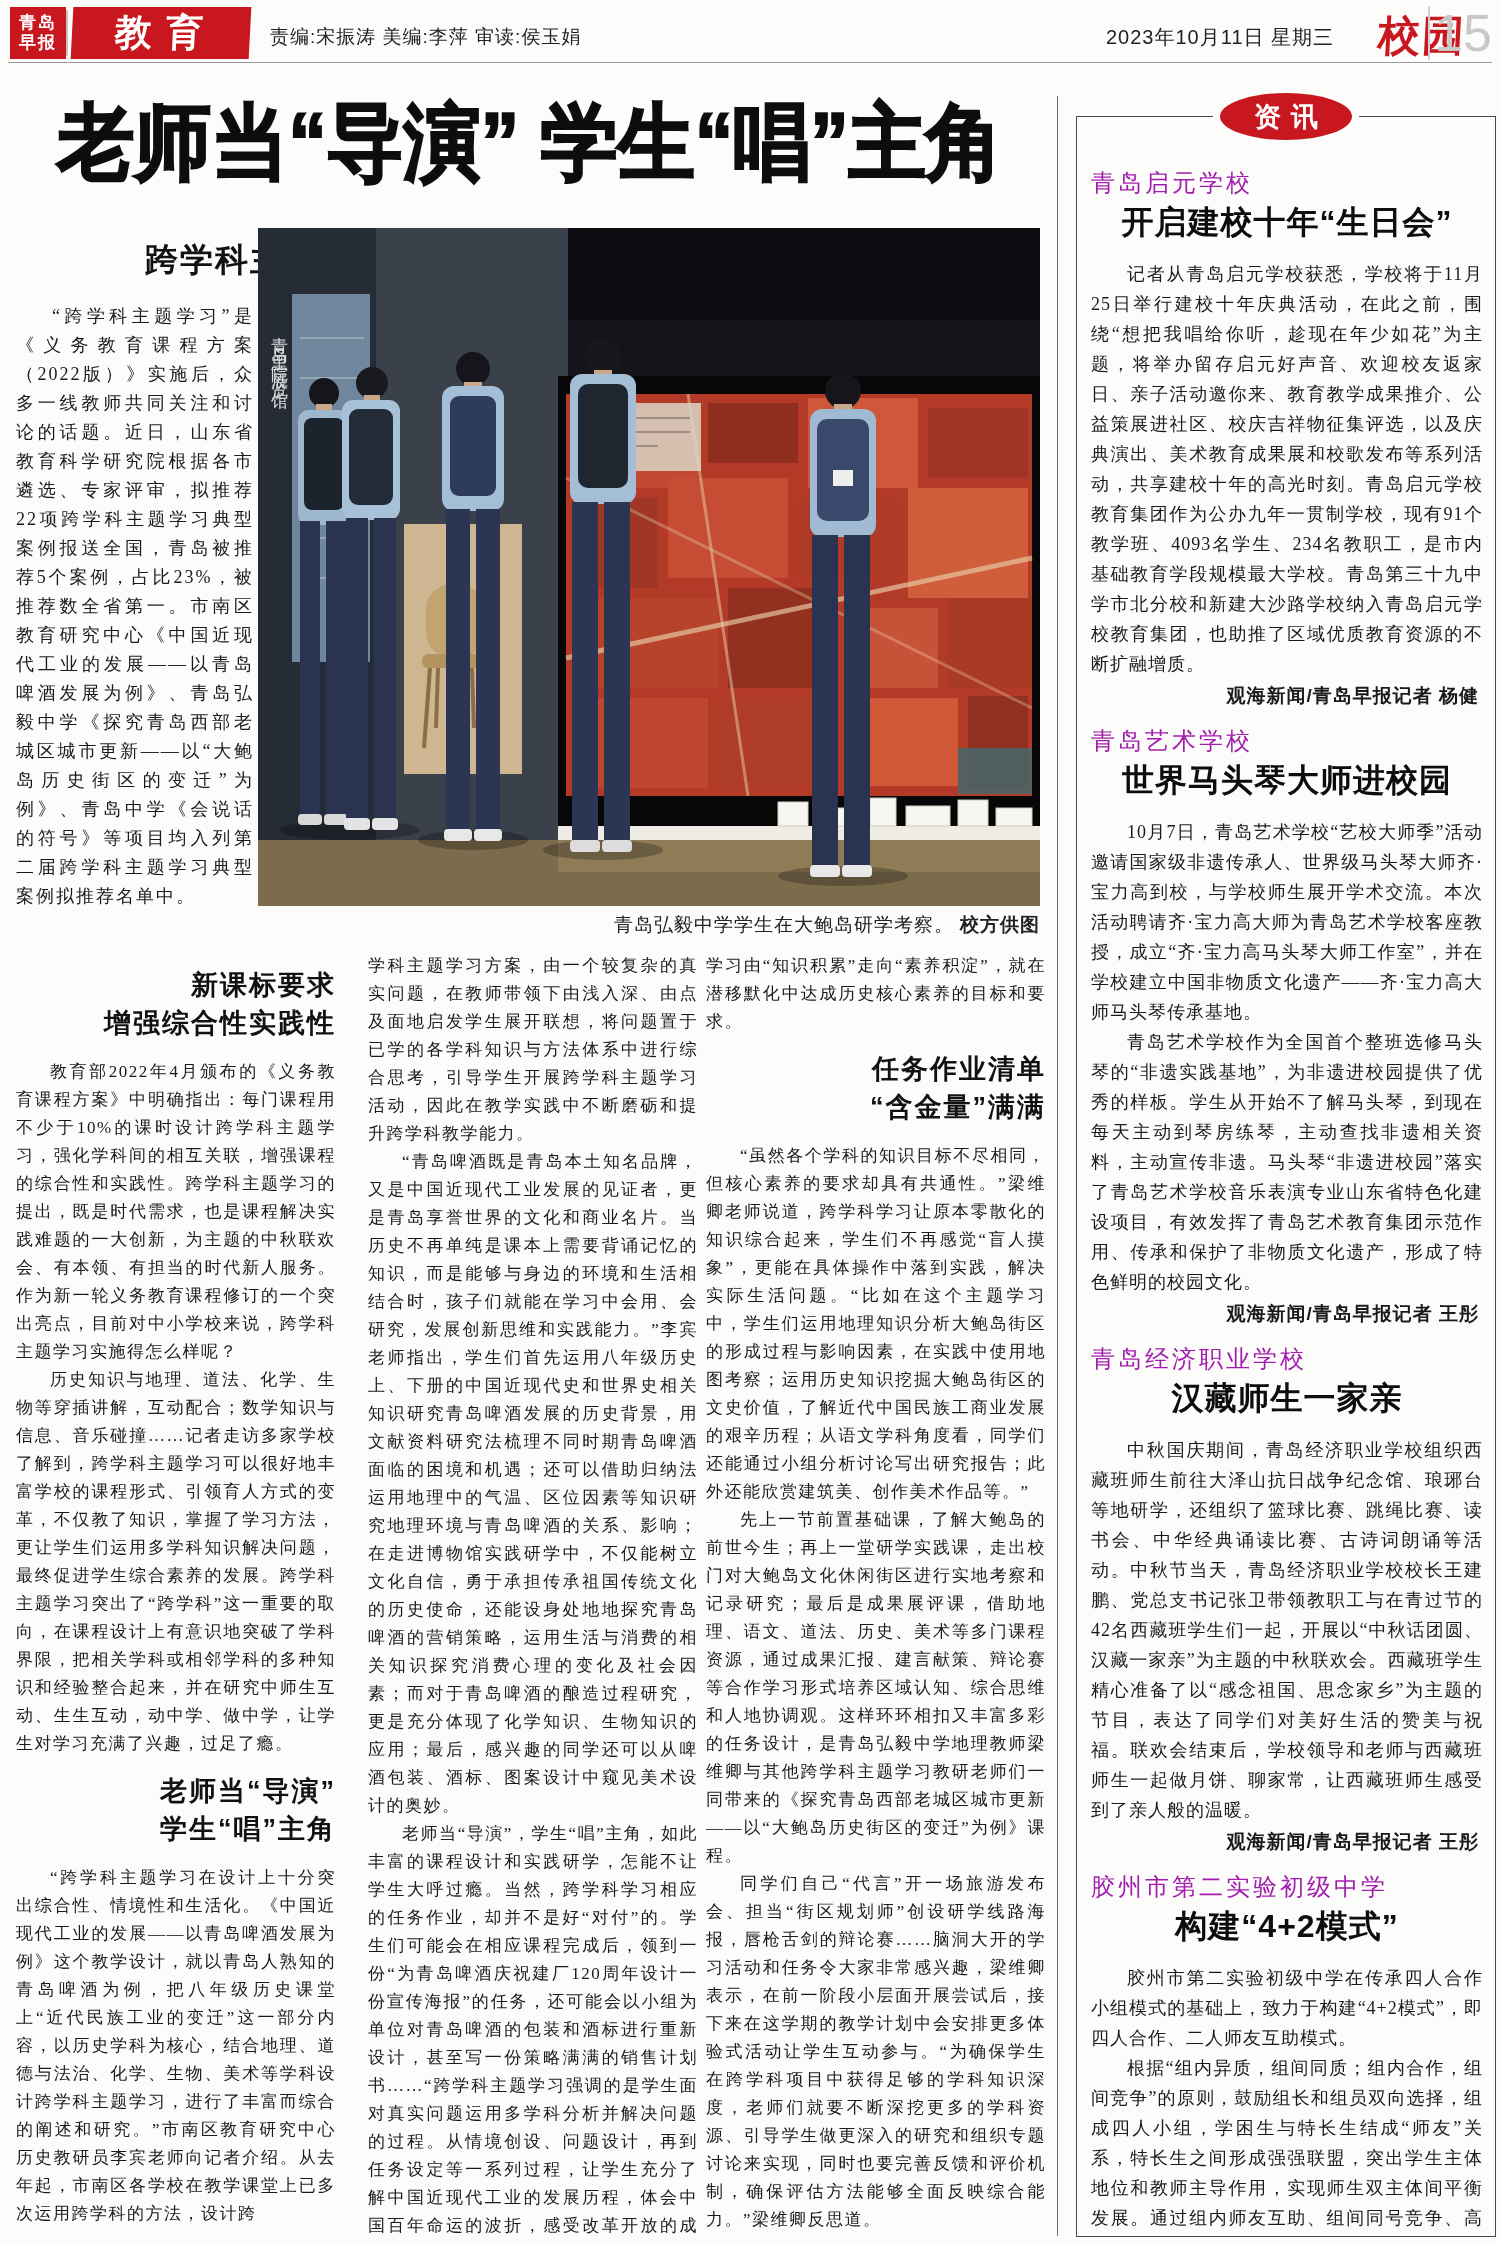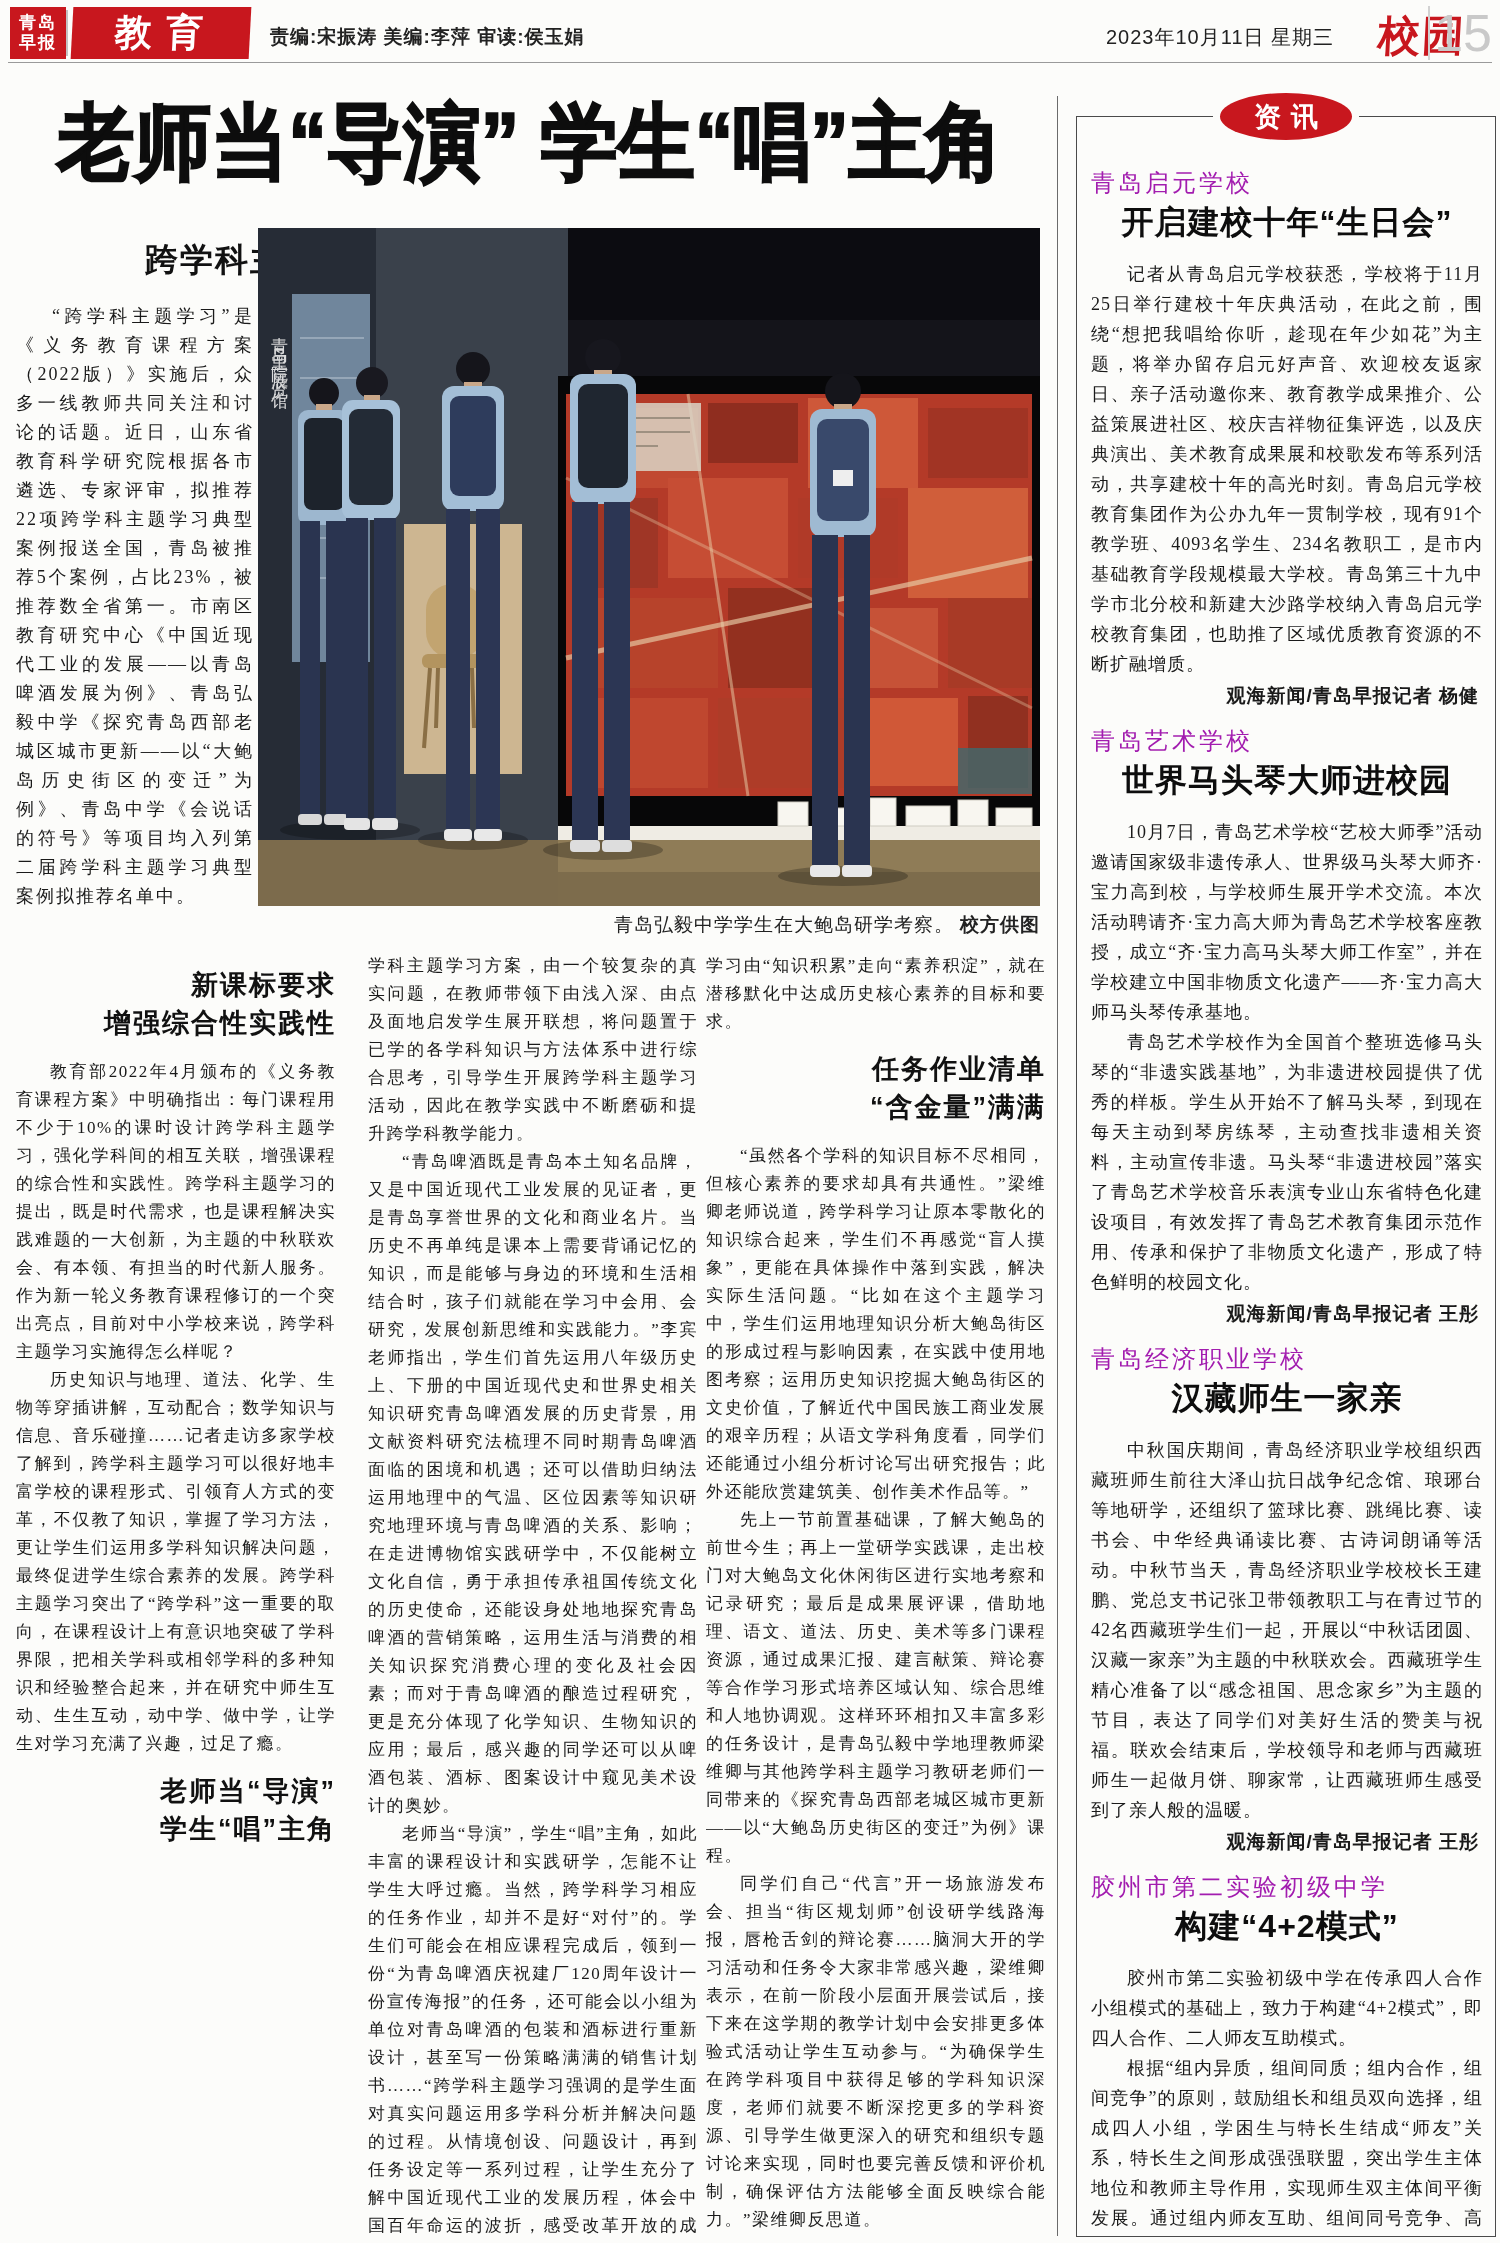--- a/index.html
+++ b/index.html
@@ -3,21 +3,21 @@
 <meta charset="utf-8">
 <style>
   html,body{margin:0;padding:0;background:#e8e8e4;}
   .page{position:relative;width:1500px;height:2243px;background:#fcfcfa;margin:0 auto;overflow:hidden;font-family:"Liberation Serif",serif;color:#1a1a1a;}
   
   .hdr{position:absolute;top:6px;left:8px;right:8px;height:54px;}
   .hdr-rule{position:absolute;top:62px;left:8px;right:8px;height:1px;background:#9a9a9a;}
   .masthead-logo{position:absolute;left:2px;top:1px;width:56px;height:52px;background:#c8171e;color:#fff;display:flex;flex-direction:column;align-items:center;justify-content:center;font-family:"Liberation Sans",sans-serif;font-weight:bold;font-size:17px;line-height:1.15;letter-spacing:2px;}
   .logo-sep{position:absolute;left:58px;top:4px;width:2px;height:46px;background:#c3c3c3;}
   .section-box{position:absolute;left:64px;top:1px;width:178px;height:52px;background:#c8171e;color:#fff;display:flex;align-items:center;justify-content:center;font-family:"Liberation Sans",sans-serif;font-weight:bold;font-size:37px;letter-spacing:14px;padding-left:10px;box-sizing:border-box;transform:skewX(-3deg);}
-  .editors{position:absolute;left:262px;top:18px;font-family:"Liberation Sans",sans-serif;font-size:19px;font-weight:bold;color:#222;letter-spacing:1px;}
+  .editors{position:absolute;left:262px;top:18px;font-family:"Liberation Sans",sans-serif;font-size:19px;font-weight:normal;color:#222;letter-spacing:1px;}
   .hdr-date{position:absolute;left:1098px;top:18px;font-family:"Liberation Sans",sans-serif;font-size:20px;color:#222;letter-spacing:1px;}
   .edition{position:absolute;left:1370px;top:2px;font-family:"Liberation Sans",sans-serif;font-weight:bold;font-size:42px;color:#c8171e;letter-spacing:2px;transform:skewX(-3deg);}
   .pagenum{position:absolute;right:0;top:0;font-family:"Liberation Sans",sans-serif;font-size:52px;color:#c9c9c9;border-left:2px solid #d2d2d2;padding-left:4px;line-height:54px;}
   
   .headline{position:absolute;left:12px;top:88px;width:1036px;text-align:center;font-family:"Liberation Sans",sans-serif;font-weight:900;font-size:77px;color:#0d0d0d;letter-spacing:0px;-webkit-text-stroke:2px #0d0d0d;transform:scaleY(1.08);transform-origin:top;white-space:nowrap;}
   .subheadline{position:absolute;left:12px;top:238px;width:1036px;text-align:center;font-family:"Liberation Sans",sans-serif;font-weight:bold;font-size:33px;color:#111;letter-spacing:2px;}
   .v-rule{position:absolute;left:1057px;top:96px;width:1px;height:2140px;background:#6b6b6b;}
   
   .intro-col{position:absolute;left:16px;top:302px;width:238px;height:636px;overflow:hidden;font-size:18px;line-height:29px;letter-spacing:2px;text-align:justify;}
   .intro-col p{margin:0;text-indent:2em;}
@@ -200,20 +200,21 @@
       <div class="sec-head">
         <span class="l">新课标要求</span>
         <span class="l">增强综合性实践性</span>
       </div>
       <p>教育部2022年4月颁布的《义务教育课程方案》中明确指出：每门课程用不少于10%的课时设计跨学科主题学习，强化学科间的相互关联，增强课程的综合性和实践性。跨学科主题学习的提出，既是时代需求，也是课程解决实践难题的一大创新，为主题的中秋联欢会、有本领、有担当的时代新人服务。作为新一轮义务教育课程修订的一个突出亮点，目前对中小学校来说，跨学科主题学习实施得怎么样呢？</p>
       <p>历史知识与地理、道法、化学、生物等穿插讲解，互动配合；数学知识与信息、音乐碰撞……记者走访多家学校了解到，跨学科主题学习可以很好地丰富学校的课程形式、引领育人方式的变革，不仅教了知识，掌握了学习方法，更让学生们运用多学科知识解决问题，最终促进学生综合素养的发展。跨学科主题学习突出了“跨学科”这一重要的取向，在课程设计上有意识地突破了学科界限，把相关学科或相邻学科的多种知识和经验整合起来，并在研究中师生互动、生生互动，动中学、做中学，让学生对学习充满了兴趣，过足了瘾。</p>
       <div class="sec-head">
         <span class="l">老师当“导演”</span>
         <span class="l">学生“唱”主角</span>
       </div>
+      <p>“跨学科主题学习在设计上十分突出综合性、情境性和生活化。《中国近现代工业的发展——以青岛啤酒发展为例》这个教学设计，就以青岛人熟知的青岛啤酒为例，把八年级历史课堂上“近代民族工业的变迁”这一部分内容，以历史学科为核心，结合地理、道德与法治、化学、生物、美术等学科设计跨学科主题学习，进行了丰富而综合的阐述和研究。”市南区教育研究中心历史教研员李宾老师向记者介绍。从去年起，市南区各学校在教学课堂上已多次运用跨学科的方法，设计跨</p>
     </div>
     <div class="col col2">
       <p style="text-indent:0;">学科主题学习方案，由一个较复杂的真实问题，在教师带领下由浅入深、由点及面地启发学生展开联想，将问题置于已学的各学科知识与方法体系中进行综合思考，引导学生开展跨学科主题学习活动，因此在教学实践中不断磨砺和提升跨学科教学能力。</p>
       <p>“青岛啤酒既是青岛本土知名品牌，又是中国近现代工业发展的见证者，更是青岛享誉世界的文化和商业名片。当历史不再单纯是课本上需要背诵记忆的知识，而是能够与身边的环境和生活相结合时，孩子们就能在学习中会用、会研究，发展创新思维和实践能力。”李宾老师指出，学生们首先运用八年级历史上、下册的中国近现代史和世界史相关知识研究青岛啤酒发展的历史背景，用文献资料研究法梳理不同时期青岛啤酒面临的困境和机遇；还可以借助归纳法运用地理中的气温、区位因素等知识研究地理环境与青岛啤酒的关系、影响；在走进博物馆实践研学中，不仅能树立文化自信，勇于承担传承祖国传统文化的历史使命，还能设身处地地探究青岛啤酒的营销策略，运用生活与消费的相关知识探究消费心理的变化及社会因素；而对于青岛啤酒的酿造过程研究，更是充分体现了化学知识、生物知识的应用；最后，感兴趣的同学还可以从啤酒包装、酒标、图案设计中窥见美术设计的奥妙。</p>
       <p>老师当“导演”，学生“唱”主角，如此丰富的课程设计和实践研学，怎能不让学生大呼过瘾。当然，跨学科学习相应的任务作业，却并不是好“对付”的。学生们可能会在相应课程完成后，领到一份“为青岛啤酒庆祝建厂120周年设计一份宣传海报”的任务，还可能会以小组为单位对青岛啤酒的包装和酒标进行重新设计，甚至写一份策略满满的销售计划书……“跨学科主题学习强调的是学生面对真实问题运用多学科分析并解决问题的过程。从情境创设、问题设计，再到任务设定等一系列过程，让学生充分了解中国近现代工业的发展历程，体会中国百年命运的波折，感受改革开放的成就。”李宾指出，当历史</p>
     </div>
     <div class="col col3">
       <p style="text-indent:0;">学习由“知识积累”走向“素养积淀”，就在潜移默化中达成历史核心素养的目标和要求。</p>
       <div class="sec-head">
         <span class="l">任务作业清单</span>

